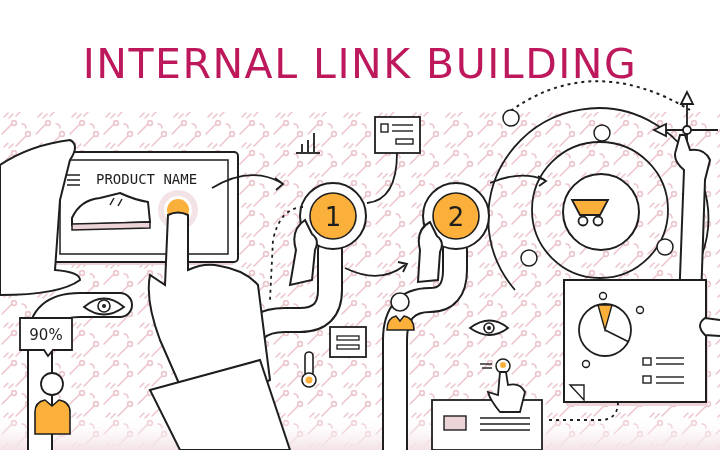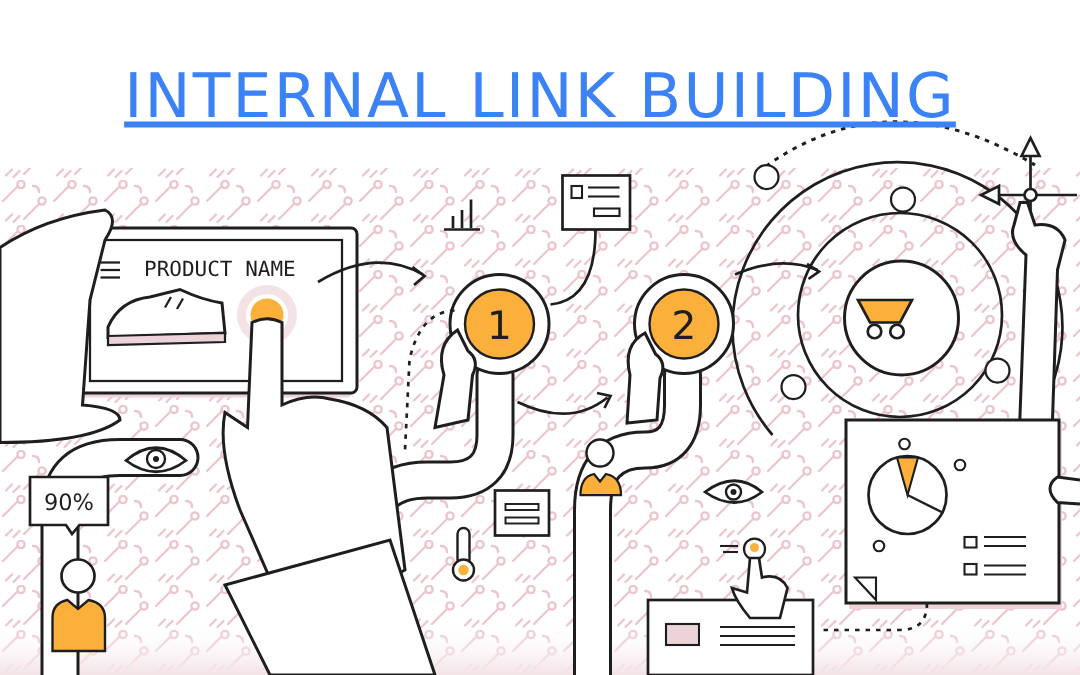--- a/index.html
+++ b/index.html
@@ -1,20 +1,20 @@
 <!DOCTYPE html>
 <html><head>
 <meta charset="utf-8">
 <style>
   html, body { margin:0; padding:0; }
   body { width:720px; height:450px; overflow:hidden; background:#ffffff; position:relative;
          font-family:"Liberation Sans", sans-serif; }
   .title { position:absolute; left:0; top:40px; width:720px; text-align:center;
            font-family:"DejaVu Sans", sans-serif; font-weight:normal; font-size:41px;
-           letter-spacing:1.5px; color:#3b82f6;text-decoration:underline; }
+           letter-spacing:1.5px; color:#be185d; }
   svg.scene { position:absolute; left:0; top:0; }
   .lbl { font-family:"DejaVu Sans Mono", monospace; }
 </style>
 </head>
 <body>
 
 <svg class="scene" width="720" height="450" viewBox="0 0 720 450">
   <defs>
     <pattern id="circuit" width="34" height="30" patternUnits="userSpaceOnUse">
       <g stroke="#ecc6cc" stroke-width="1.6" fill="none" stroke-linecap="round">

